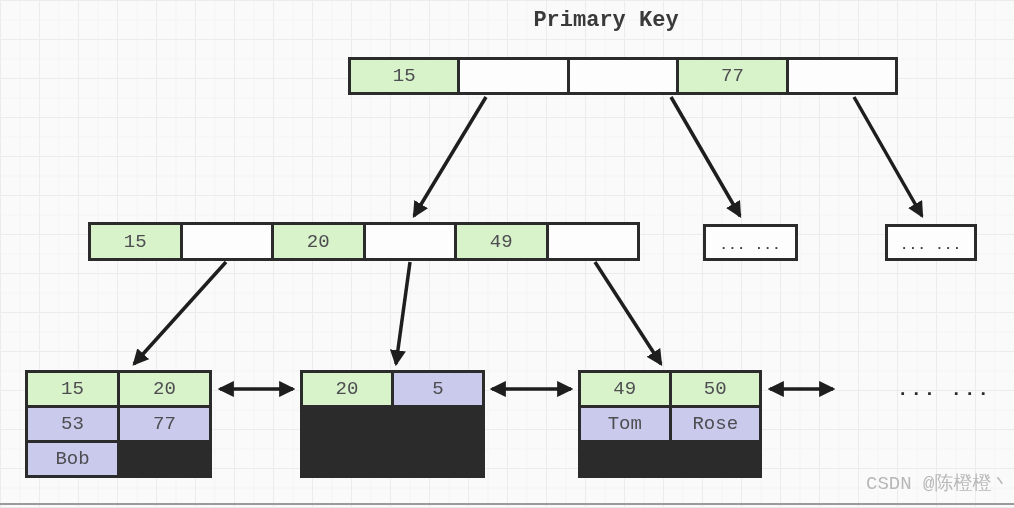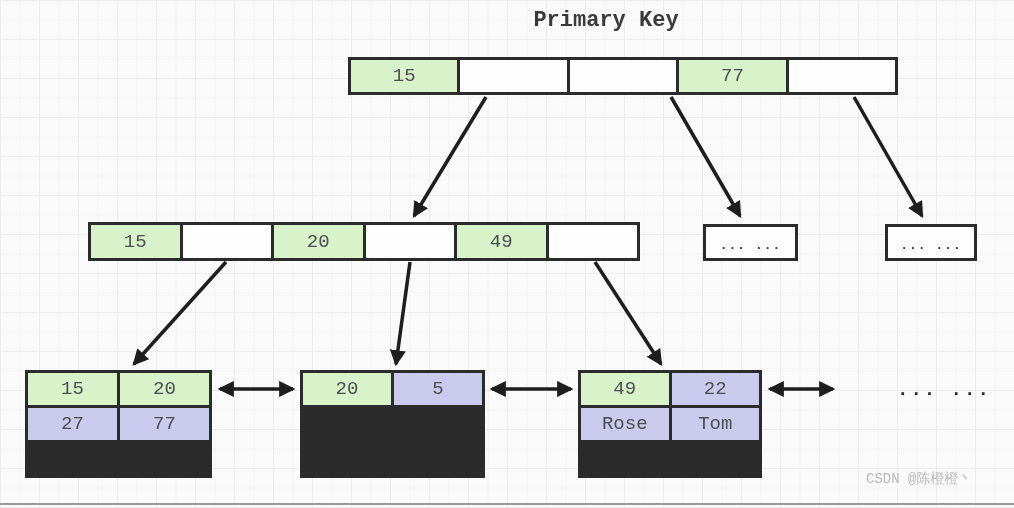--- a/index.html
+++ b/index.html
@@ -49,21 +49,21 @@
     background:#fdfdfd;border:3px solid #2b2b2b;z-index:2;
     display:flex;align-items:center;justify-content:center;
     font-size:13px;font-weight:bold;color:#3c3c3c;letter-spacing:1px;
     padding-top:6px;
   }
   .more-dots{
     font-size:19px;font-weight:bold;color:#2a2a2a;letter-spacing:2px;
     left:897px;top:379px;white-space:nowrap;
   }
   .watermark{
-    left:866px;top:470px;font-size:14px;color:#b8b8b8;white-space:nowrap;
+    left:866px;top:470px;font-size:19px;color:#b8b8b8;white-space:nowrap;
   }
   .bottom-line{left:0;top:503px;width:1014px;height:2px;background:#9a9a9a;}
   svg.arrows{position:absolute;left:0;top:0;z-index:3;pointer-events:none;}
   svg.arrows line{stroke:#1e1e1e;stroke-width:3.5;}
 </style>
 </head>
 <body>
 
 <div class="canvas">
 
@@ -85,34 +85,35 @@
     <div class="cell key">49</div>
     <div class="cell ptr"></div>
   </div>
 
   <div class="abs ovf" style="left:703px;top:224px;width:95px;height:37px;">... ...</div>
   <div class="abs ovf" style="left:885px;top:224px;width:92px;height:37px;">... ...</div>
 
   <div class="abs leaf" style="left:25px;top:370px;width:187px;height:108px;">
     <div class="cell key">15</div>
     <div class="cell key">20</div>
-    <div class="cell val">27</div>
+    <div class="cell val">53</div>
     <div class="cell val">77</div>
+    <div class="cell val">Bob</div>
   </div>
 
   <div class="abs leaf" style="left:300px;top:370px;width:185px;height:108px;">
     <div class="cell key">20</div>
     <div class="cell val">5</div>
   </div>
 
   <div class="abs leaf" style="left:578px;top:370px;width:184px;height:108px;">
     <div class="cell key">49</div>
-    <div class="cell val">22</div>
+    <div class="cell key">50</div>
+    <div class="cell val">Tom</div>
     <div class="cell val">Rose</div>
-    <div class="cell val">Tom</div>
   </div>
 
   <div class="abs more-dots">... ...</div>
 
   <div class="abs watermark">CSDN @陈橙橙丶</div>
 
   <div class="abs bottom-line"></div>
 
   <svg class="arrows" width="1014" height="508" viewBox="0 0 1014 508">
     <defs>

